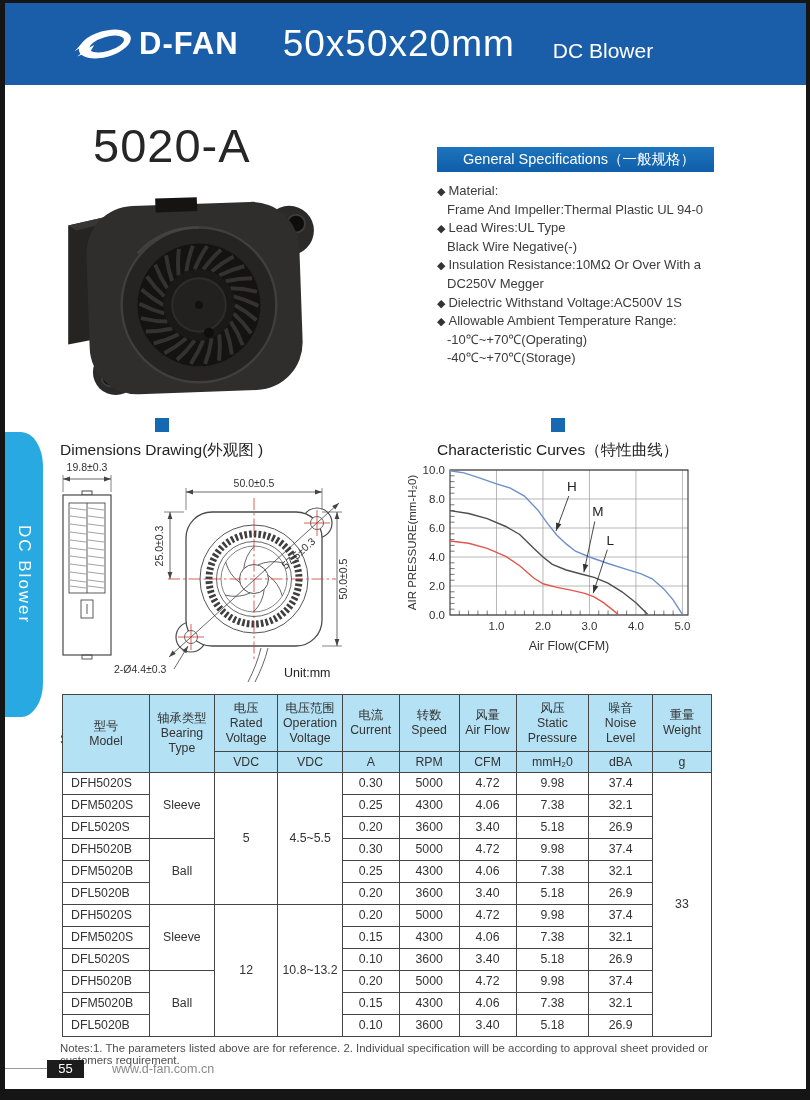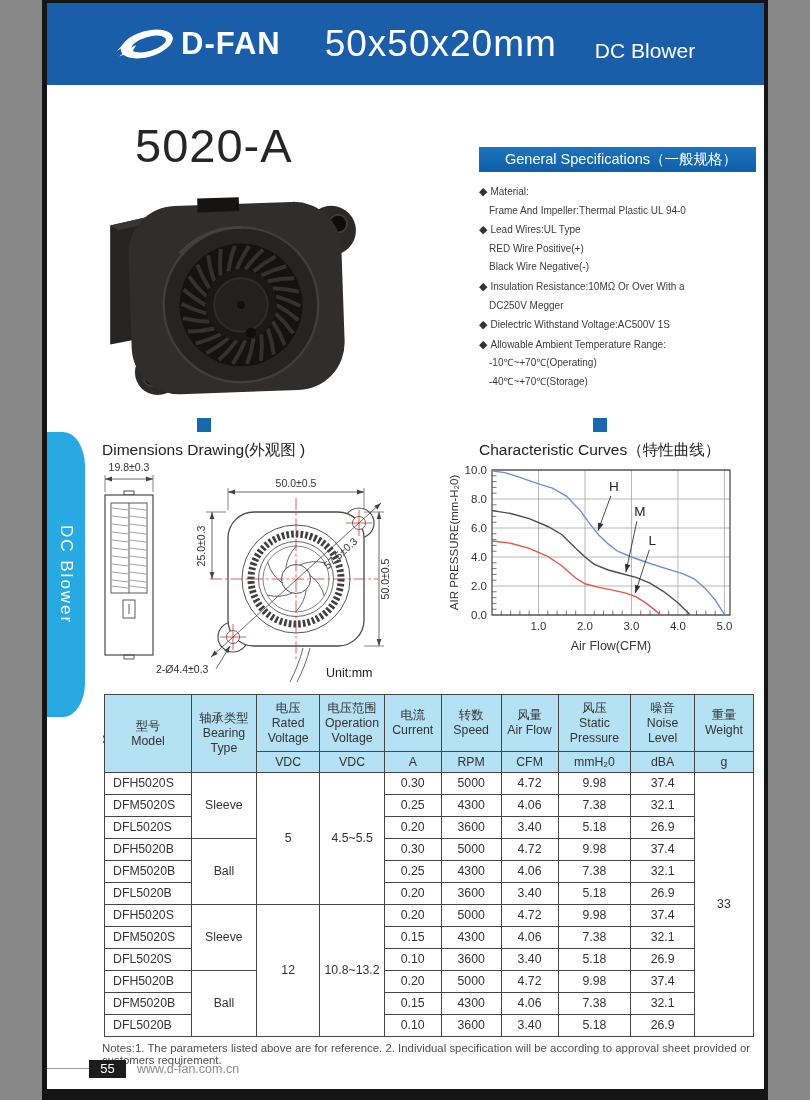--- a/index.html
+++ b/index.html
@@ -1,17 +1,17 @@
 <!DOCTYPE html>
 <html><head>
 <meta charset="utf-8">
 <style>
   * { margin:0; padding:0; box-sizing:border-box; }
   body { background:#888; font-family:"Liberation Sans", sans-serif; }
-  .page { position:relative; width:726px; height:1100px; background:#fff; overflow:hidden; margin:0 auto; }
+  .page { position:relative; width:810px; height:1100px; background:#fff; overflow:hidden; margin:0 auto; }
 
   
   .frame { position:absolute; background:#151515; z-index:40; }
   .frame.left { left:0; top:0; width:5px; height:100%; }
   .frame.top { left:0; top:0; width:100%; height:3px; }
   .frame.right { right:0; top:0; width:4px; height:100%; }
   .frame.bottom { left:0; bottom:0; width:100%; height:11px; }
 
   
   .header-bar { position:absolute; left:5px; top:3px; right:4px; height:82px;
@@ -27,21 +27,21 @@
 
   
   .side-tab { position:absolute; left:5px; top:432px; width:38px; height:285px; background:#29a9e1;
     border-radius:0 22px 22px 0 / 0 34px 34px 0; display:flex; align-items:center; justify-content:center; z-index:50; }
   .side-tab span { writing-mode:vertical-rl; color:#fff; font-size:17px; letter-spacing:2px; }
 
   
   .gen-specs { position:absolute; left:437px; top:147px; width:277px; }
   .gs-bar { height:25px; background:linear-gradient(#1d74bd,#0f5ea9); color:#fff; font-size:14.5px;
     line-height:25px; padding-left:26px; }
-  .gs-list { margin-top:10px; font-size:10px; color:#3c3c3c; line-height:18.6px; }
+  .gs-list { margin-top:10px; font-size:13px; color:#3c3c3c; line-height:18.6px; }
   .gs-line.bullet::before { content:"◆"; font-size:11px; margin-right:3px; color:#333; }
   .gs-line.indent { padding-left:10px; }
 
   
   .sec-h { position:absolute; display:flex; align-items:center; gap:8px; font-size:15.5px; color:#222;flex-direction:column; }
   .sec-h .sq { width:14px; height:14px; background:#1668b0; flex:none; }
   .sec-dims   { left:60px;  top:418px; }
   .sec-curves { left:437px; top:418px; }
   .sec-specs  { left:60px;  top:707px; }
 
@@ -56,21 +56,21 @@
   .spec-table .name-row th { height:57px; line-height:15px; }
   .spec-table .unit-row th { height:21px; }
   .spec-table tbody td { height:21px; line-height:21px; }
   .spec-table td.model-cell { text-align:left; padding-left:8px; }
 
   
   .notes { position:absolute; left:60px; top:1042px; width:700px; font-size:11.4px; color:#4d4d4d; }
   .footer-line { position:absolute; left:5px; top:1068px; width:42px; height:1px; background:#999; }
   .page-badge { position:absolute; left:47px; top:1060px; width:37px; height:18px; background:#1c1c1c;
     color:#fff; font-size:13px; text-align:center; line-height:18px; }
-  .website { position:absolute; left:95px; top:1062px; font-size:12.5px; color:#8a8a8a; }
+  .website { position:absolute; left:112px; top:1062px; font-size:12.5px; color:#8a8a8a; }
 
   svg text { font-family:"Liberation Sans", sans-serif; }
 </style>
 </head>
 <body>
 
 <div class="page">
 
   <div class="frame left"></div>
   <div class="frame top"></div>
@@ -143,21 +143,20 @@
     <circle cx="152" cy="150" r="5" fill="#0f0e0e"></circle>
     <path d="M 80 70 A 78 78 0 0 1 142 44" fill="none" stroke="#4c4845" stroke-width="2.5" opacity="0.7"></path>
   </svg>
 
   <div class="gen-specs">
     <div class="gs-bar">General Specifications（一般规格）</div>
     <div class="gs-list">
       <div class="gs-line bullet">Material:</div>
       <div class="gs-line indent">Frame And Impeller:Thermal Plastic UL 94-0</div>
       <div class="gs-line bullet">Lead Wires:UL Type</div>
-      <div class="gs-line indent">RED Wire Positive(+)</div>
       <div class="gs-line indent">Black Wire Negative(-)</div>
       <div class="gs-line bullet">Insulation Resistance:10MΩ Or Over With a</div>
       <div class="gs-line indent">DC250V Megger</div>
       <div class="gs-line bullet">Dielectric Withstand Voltage:AC500V 1S</div>
       <div class="gs-line bullet">Allowable Ambient Temperature Range:</div>
       <div class="gs-line indent">-10℃~+70℃(Operating)</div>
       <div class="gs-line indent">-40℃~+70℃(Storage)</div>
     </div>
   </div>
 

